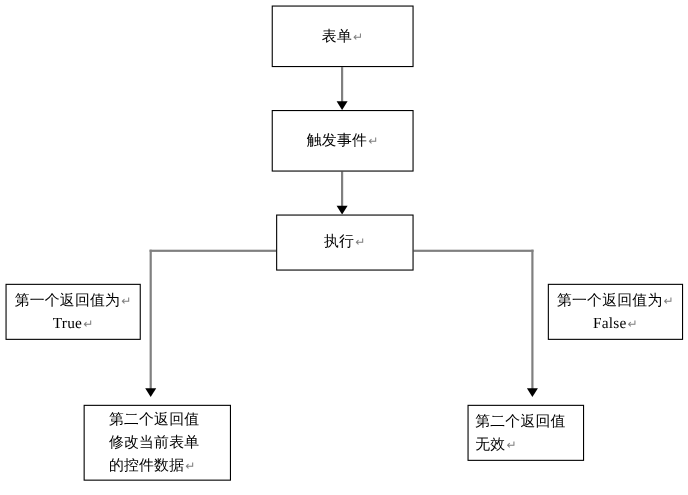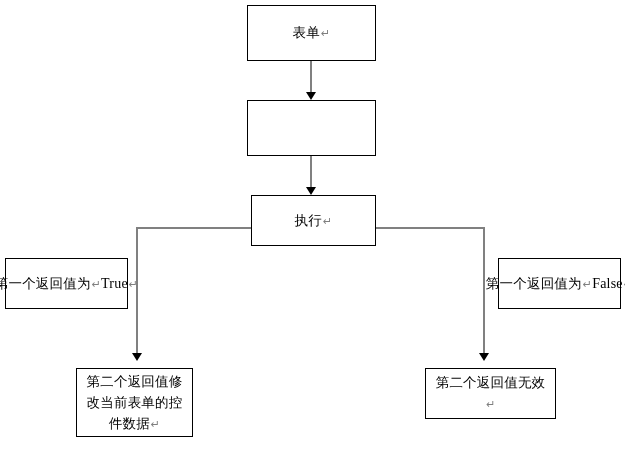--- a/index.html
+++ b/index.html
@@ -16,24 +16,24 @@
     height: 450px;
     background: #ffffff;
     overflow: hidden;
   }
   .node {
     position: absolute;
     box-sizing: border-box;
     border: 1px solid #000000;
     background: #ffffff;
     display: flex;
-    flex-direction: row;
+    flex-direction: column;
     align-items: center;
     justify-content: center;
-    text-align: center;
+    text-align: left;
     color: #000000;
     font-size: 13.5px;
     line-height: 21px;
     letter-spacing: 0.2px;
     z-index: 3;
   }
   .node .ln {
     display: block;
     white-space: nowrap;
   }
@@ -93,20 +93,23 @@
   <div class="vline" style="left:483px; top:227px; height:128px;"></div>
   <div class="arrow-down" style="left:479px; top:353px;"></div>
 
   <div class="node" style="left:247px; top:5px; width:129px; height:56px;">
     <span class="ln">
       <span>表单</span><span class="pilcrow">↵</span>
     </span>
   </div>
 
   <div class="node" style="left:247px; top:100px; width:129px; height:56px;">
+    <span class="ln">
+      <span>触发事件</span><span class="pilcrow">↵</span>
+    </span>
   </div>
 
   <div class="node" style="left:251px; top:195px; width:125px; height:51px;">
     <span class="ln">
       <span>执行</span><span class="pilcrow">↵</span>
     </span>
   </div>
 
   <div class="node" style="left:5px; top:258px; width:123px; height:51px;">
     <span class="ln">
@@ -119,25 +122,25 @@
 
   <div class="node" style="left:498px; top:258px; width:123px; height:51px;">
     <span class="ln">
       <span>第一个返回值为</span><span class="pilcrow">↵</span>
     </span>
     <span class="ln ascii">
       <span>False</span><span class="pilcrow">↵</span>
     </span>
   </div>
 
-  <div class="node wrapbox" style="left:76px; top:368px; width:117px; height:69px; padding:0 6px;">
+  <div class="node wrapbox" style="left:76px; top:368px; width:134px; height:69px; padding:0 22px;">
     <span class="ln">
       <span>第二个返回值修改当前表单的控件数据</span><span class="pilcrow">↵</span>
     </span>
   </div>
 
-  <div class="node wrapbox" style="left:425px; top:368px; width:131px; height:51px; padding:0 6px;">
+  <div class="node wrapbox" style="left:425px; top:368px; width:106px; height:51px; padding:0 6px;">
     <span class="ln">
       <span>第二个返回值无效</span><span class="pilcrow">↵</span>
     </span>
   </div>
 
 </div>
 
 </body></html>

